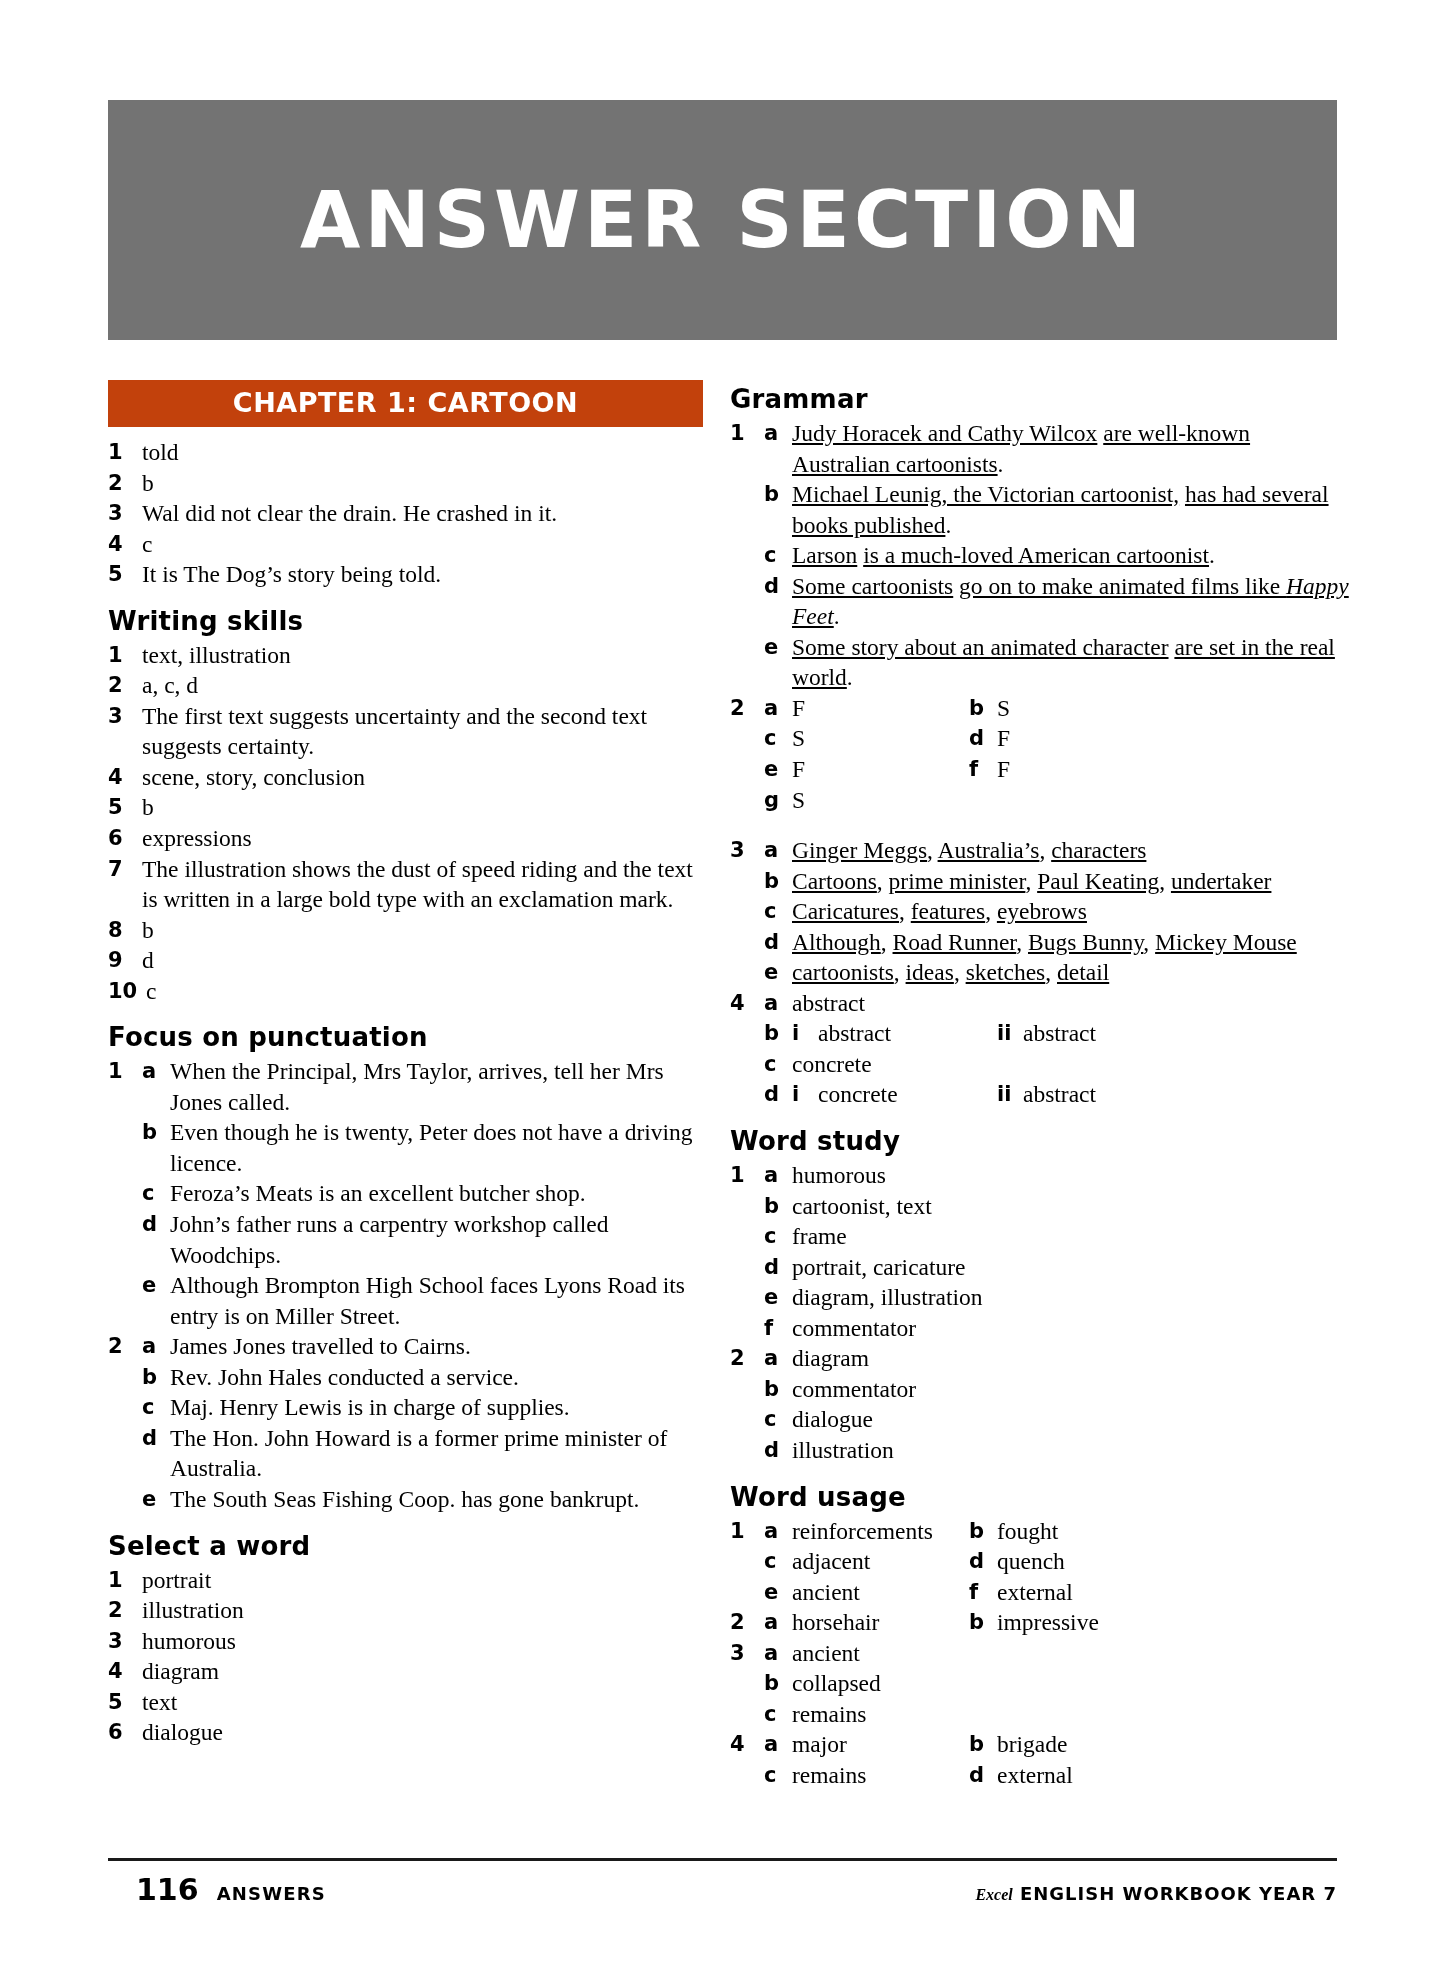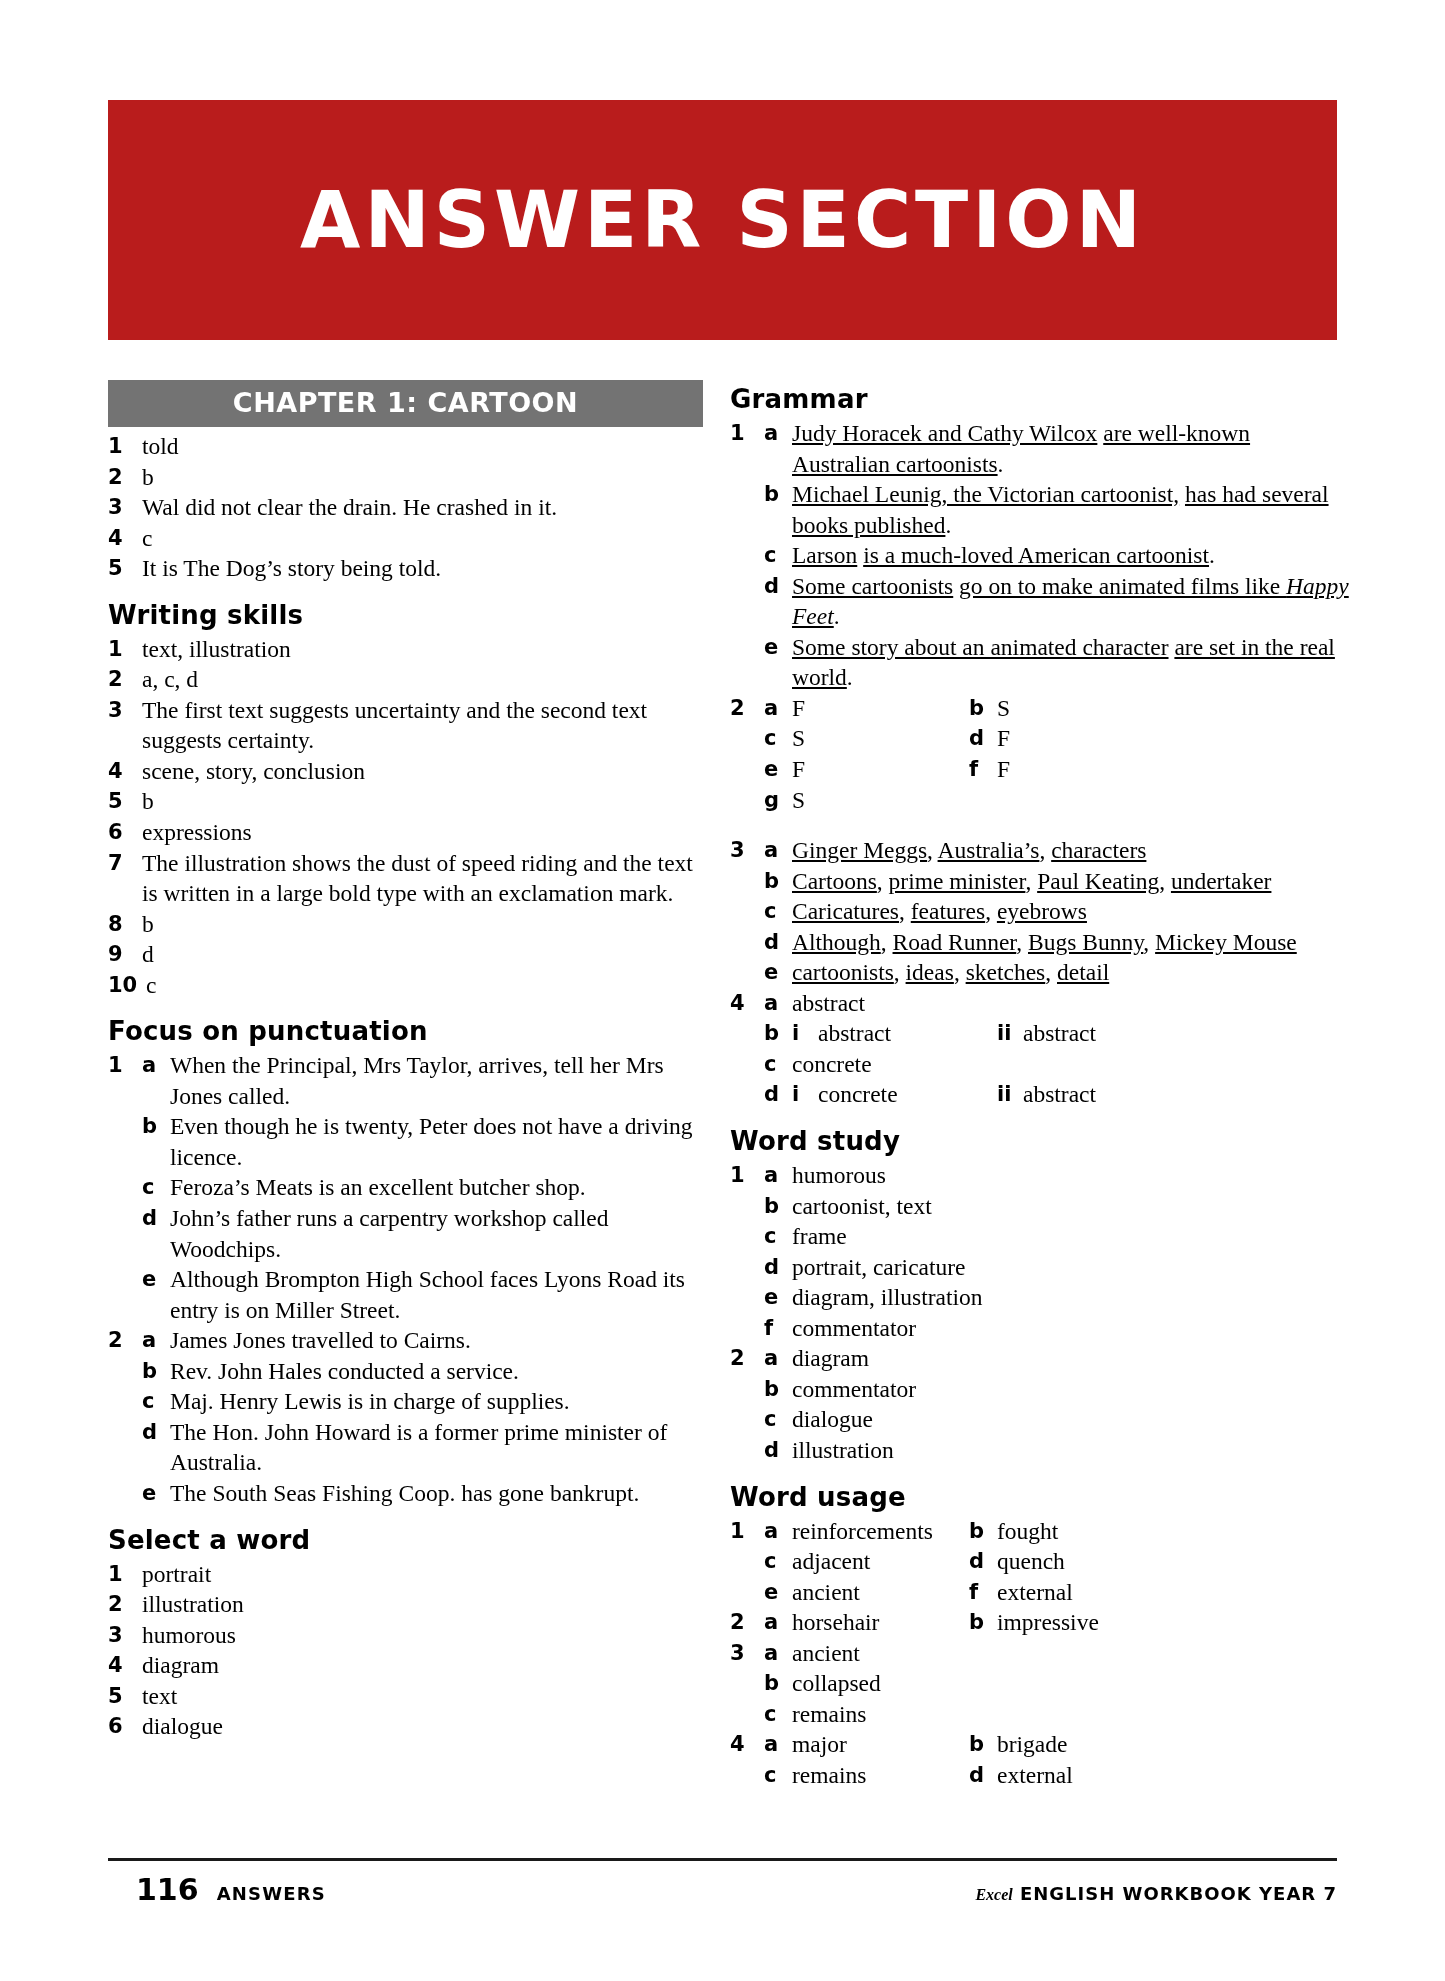--- a/index.html
+++ b/index.html
@@ -21,52 +21,52 @@
     width: 1445px;
     height: 1981px;
   }
   
   .banner {
     position: absolute;
     left: 108px;
     top: 100px;
     width: 1229px;
     height: 240px;
-    background: #b91c1c;
+    background: #737373;
     display: flex;
     align-items: center;
     justify-content: center;
   }
   .banner-title {
     color: #ffffff;
     font-family: "DejaVu Sans", sans-serif;
     font-weight: bold;
     font-size: 78px;
     letter-spacing: 4px;
   }
   
   .col {
     position: absolute;
     top: 380px;
   }
   .col-left { left: 108px; width: 595px; }
   .col-right { left: 730px; width: 620px; }
 
   .chapter-bar {
-    background: #737373;
+    background: #c2410c;
     color: #ffffff;
     font-family: "DejaVu Sans", sans-serif;
     font-weight: bold;
     font-size: 27px;
     letter-spacing: 0.5px;
     text-align: center;
     padding: 7px 0 9px 0;
     width: 595px;
     box-sizing: border-box;
-    margin-bottom: 4px;
+    margin-bottom: 10px;
   }
   h2.section-head {
     font-family: "DejaVu Sans", sans-serif;
     font-weight: bold;
     font-size: 26px;
     margin: 16px 0 4px 0;
     letter-spacing: 0.2px;
   }
   h2.section-head.first { margin-top: 4px; }
 

